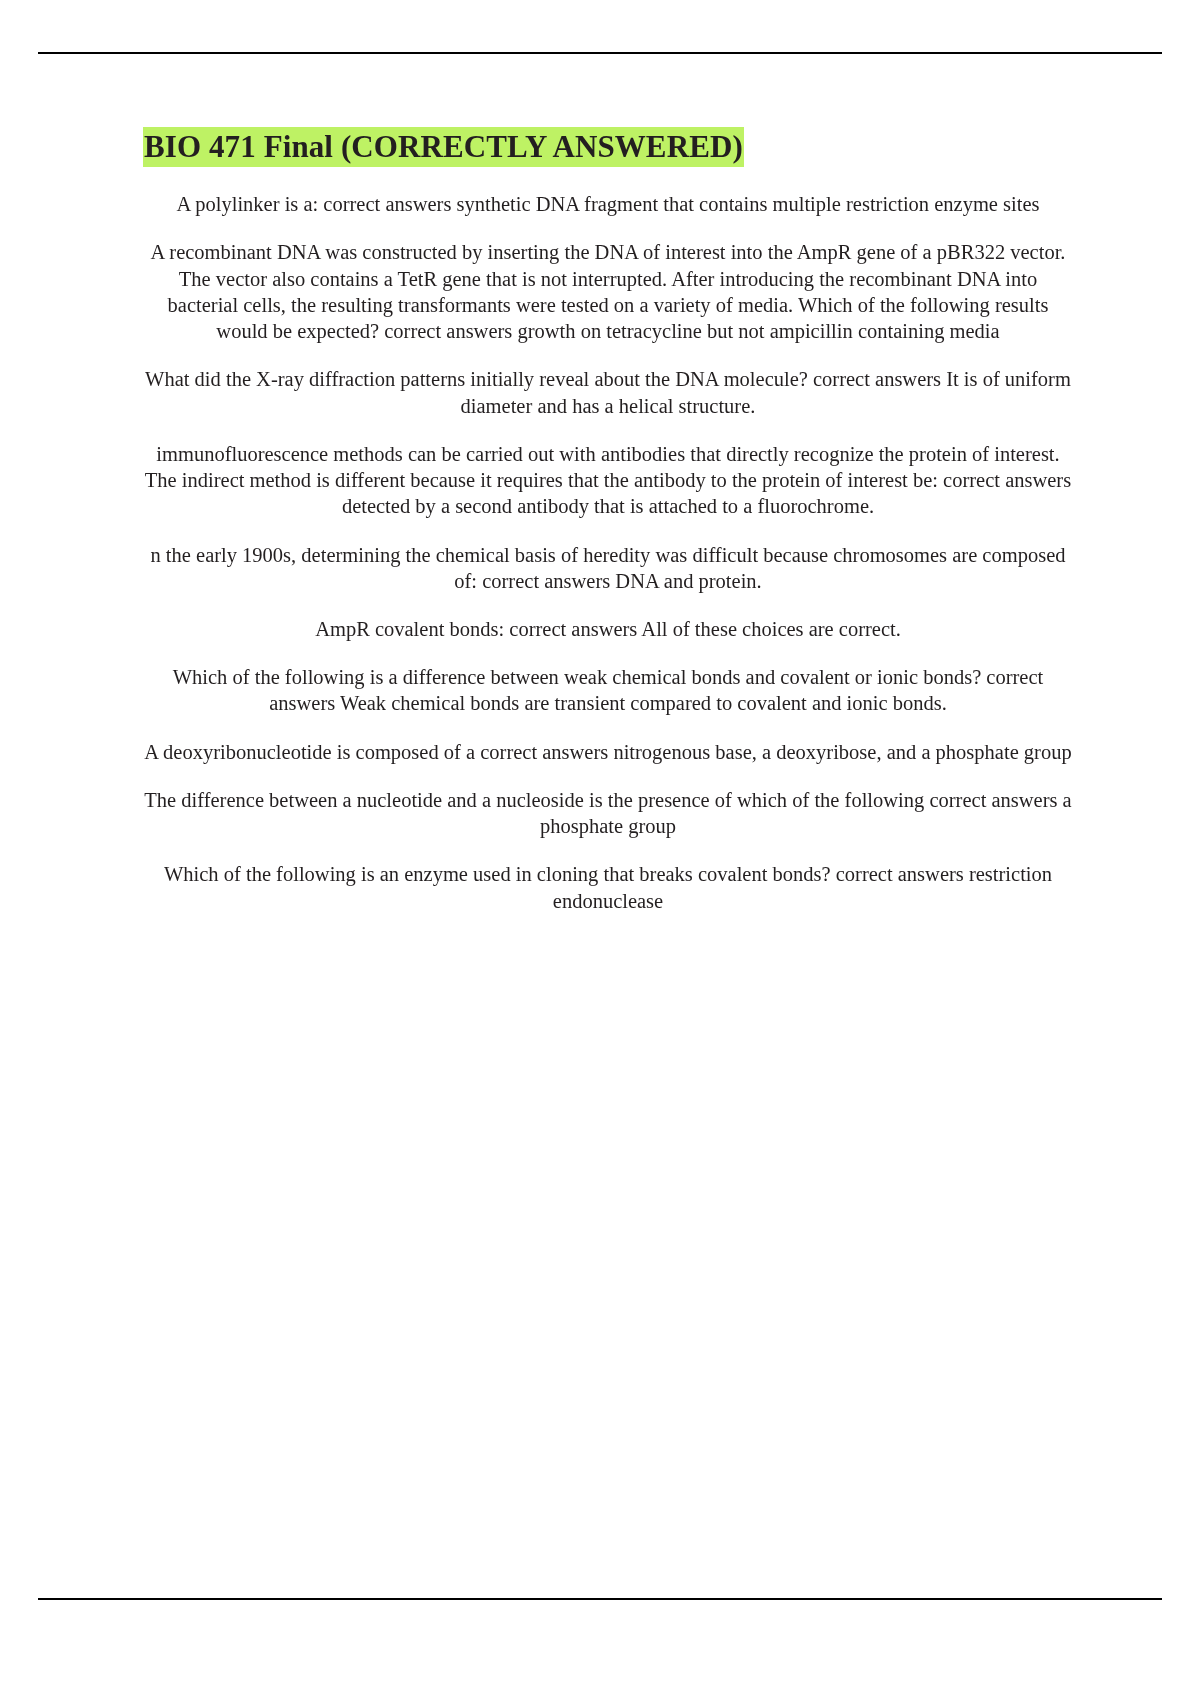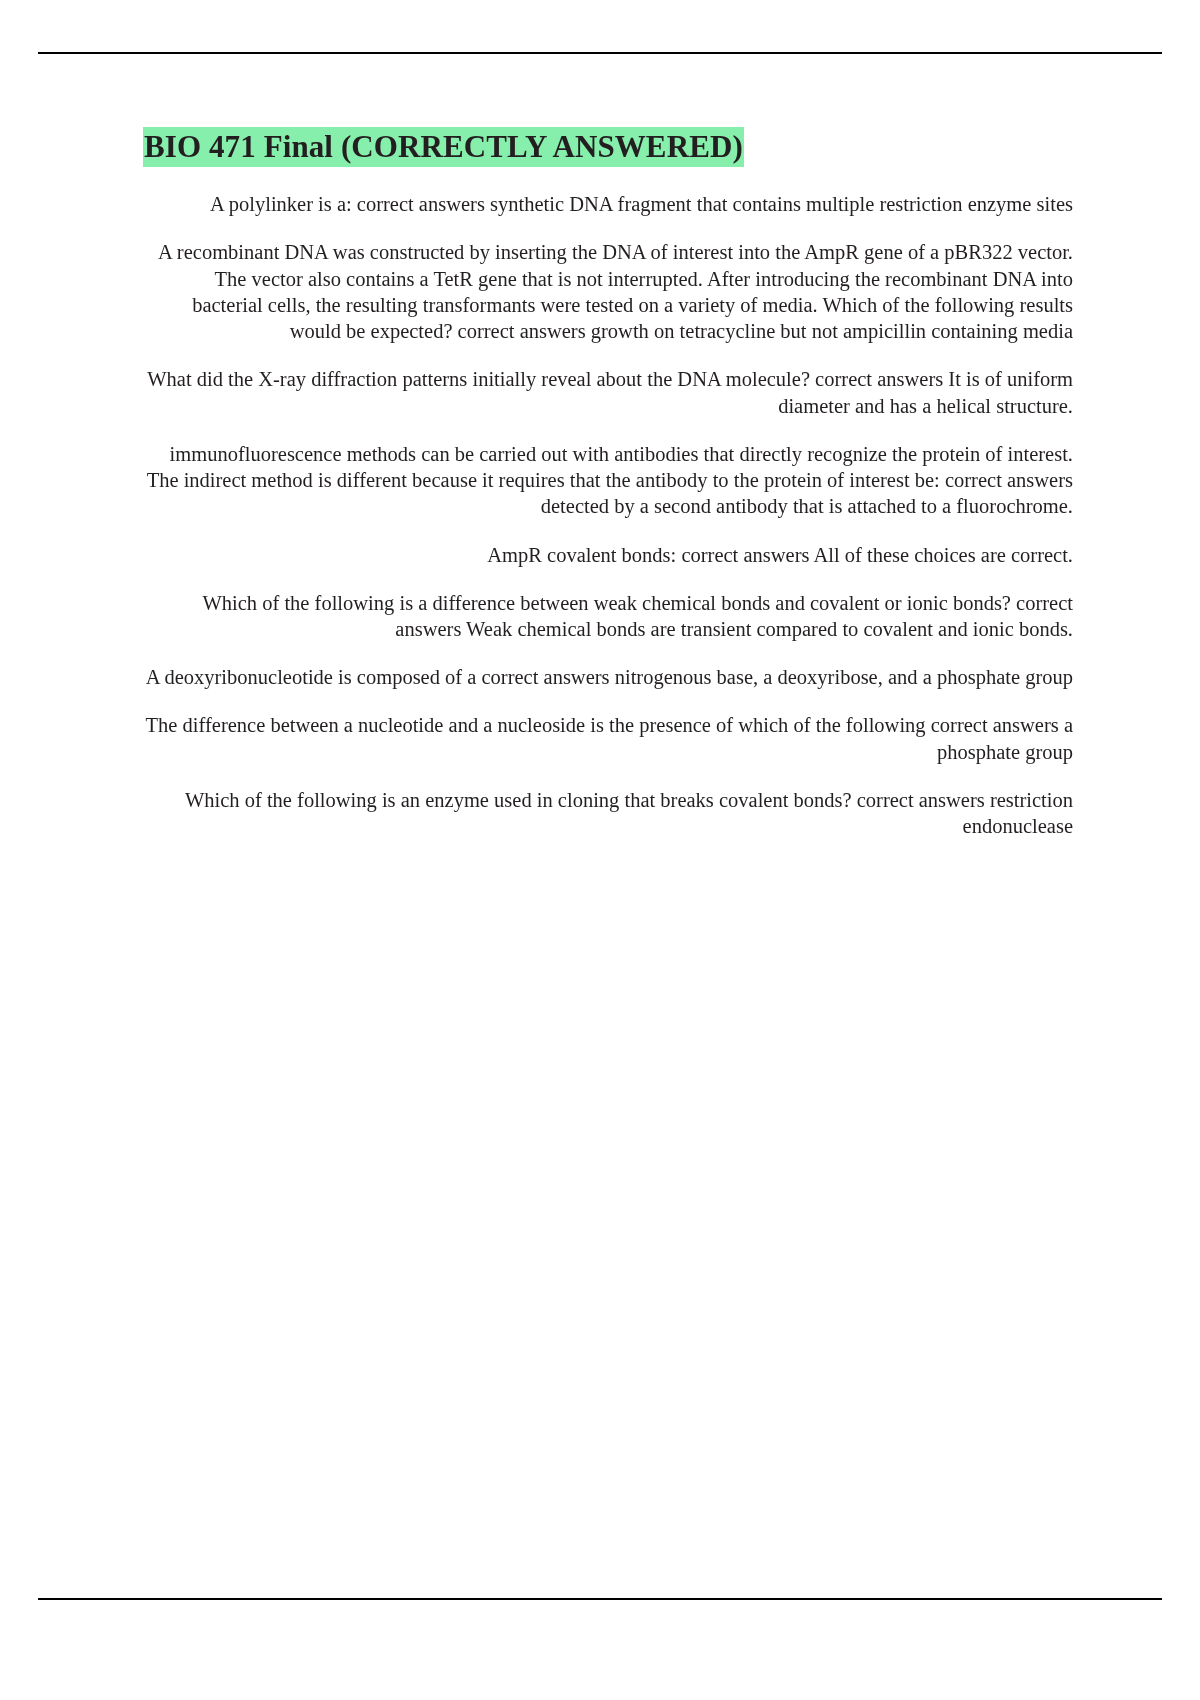--- a/index.html
+++ b/index.html
@@ -40,48 +40,49 @@
   }
 
   .doc-title {
     font-size: 31px;
     font-weight: bold;
     line-height: 1.2;
     margin: 0 0 26px 0;
     letter-spacing: 0.1px;
   }
   .doc-title .hl {
-    background: #86efac;
+    background: #bef264;
     padding: 2px 1px 3px 1px;
   }
 
   .qa {
     font-size: 20.5px;
     line-height: 1.28;
     margin: 0 0 22px 0;
-    text-align: right;
+    text-align: center;
     color: #231f20;
   }
   .qa:last-child { margin-bottom: 4px; }
 </style>
 </head>
 <body>
 
 <div class="page">
 
   <div class="rule rule-top"></div>
 
   <div class="content">
 
     <h1 class="doc-title"><span class="hl">BIO 471 Final (CORRECTLY ANSWERED)</span></h1>
 
     <p class="qa">A polylinker is a: correct answers synthetic DNA fragment that contains multiple restriction enzyme sites</p>
     <p class="qa">A recombinant DNA was constructed by inserting the DNA of interest into the AmpR gene of a pBR322 vector. The vector also contains a TetR gene that is not interrupted. After introducing the recombinant DNA into bacterial cells, the resulting transformants were tested on a variety of media. Which of the following results would be expected? correct answers growth on tetracycline but not ampicillin containing media</p>
     <p class="qa">What did the X-ray diffraction patterns initially reveal about the DNA molecule? correct answers It is of uniform diameter and has a helical structure.</p>
     <p class="qa">immunofluorescence methods can be carried out with antibodies that directly recognize the protein of interest. The indirect method is different because it requires that the antibody to the protein of interest be: correct answers detected by a second antibody that is attached to a fluorochrome.</p>
+    <p class="qa">n the early 1900s, determining the chemical basis of heredity was difficult because chromosomes are composed of: correct answers DNA and protein.</p>
     <p class="qa">AmpR covalent bonds: correct answers All of these choices are correct.</p>
     <p class="qa">Which of the following is a difference between weak chemical bonds and covalent or ionic bonds? correct answers Weak chemical bonds are transient compared to covalent and ionic bonds.</p>
     <p class="qa">A deoxyribonucleotide is composed of a correct answers nitrogenous base, a deoxyribose, and a phosphate group</p>
     <p class="qa">The difference between a nucleotide and a nucleoside is the presence of which of the following correct answers a phosphate group</p>
     <p class="qa">Which of the following is an enzyme used in cloning that breaks covalent bonds? correct answers restriction endonuclease</p>
 
   </div>
 
   <div class="rule rule-bottom"></div>
 

